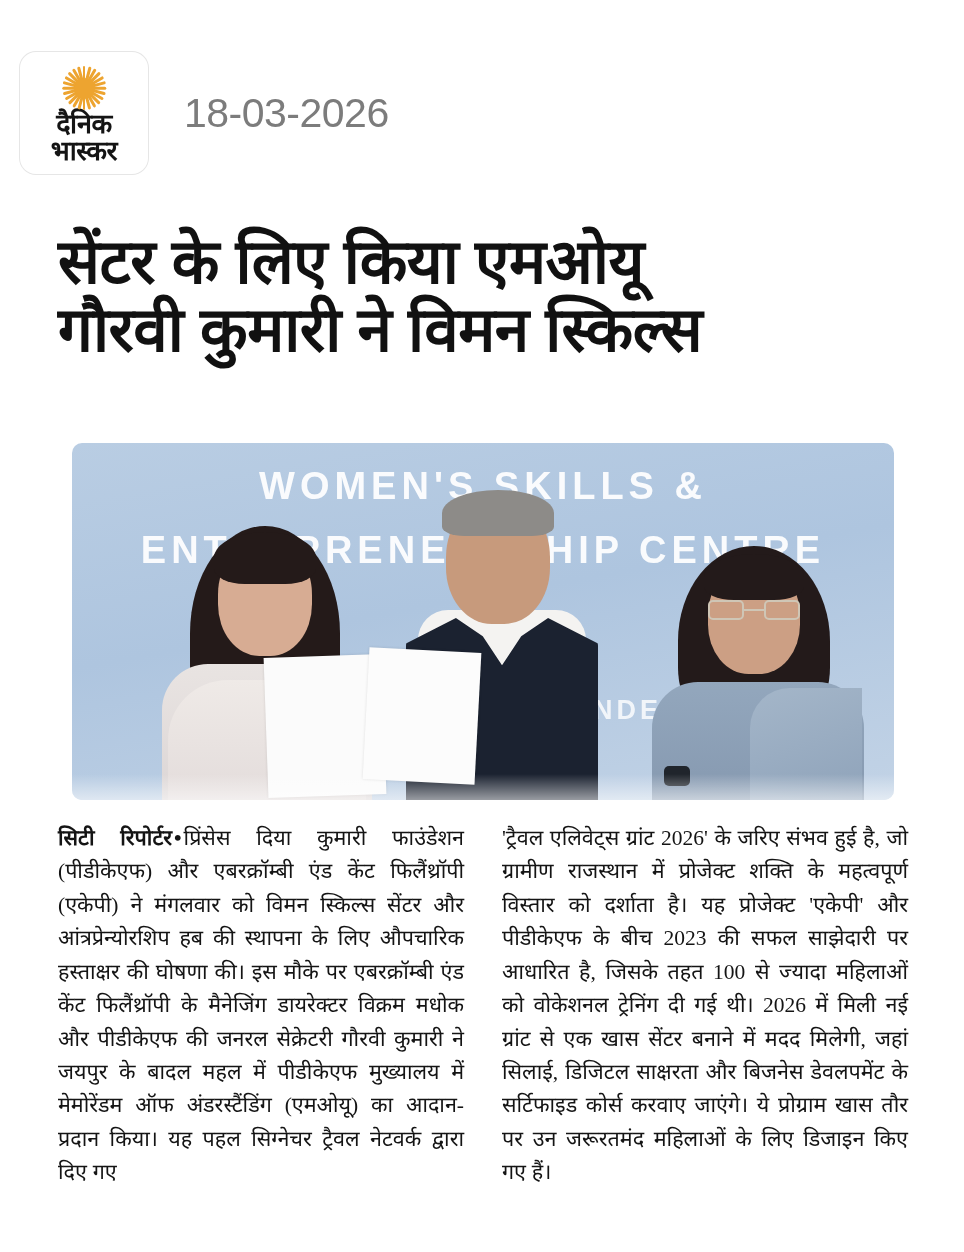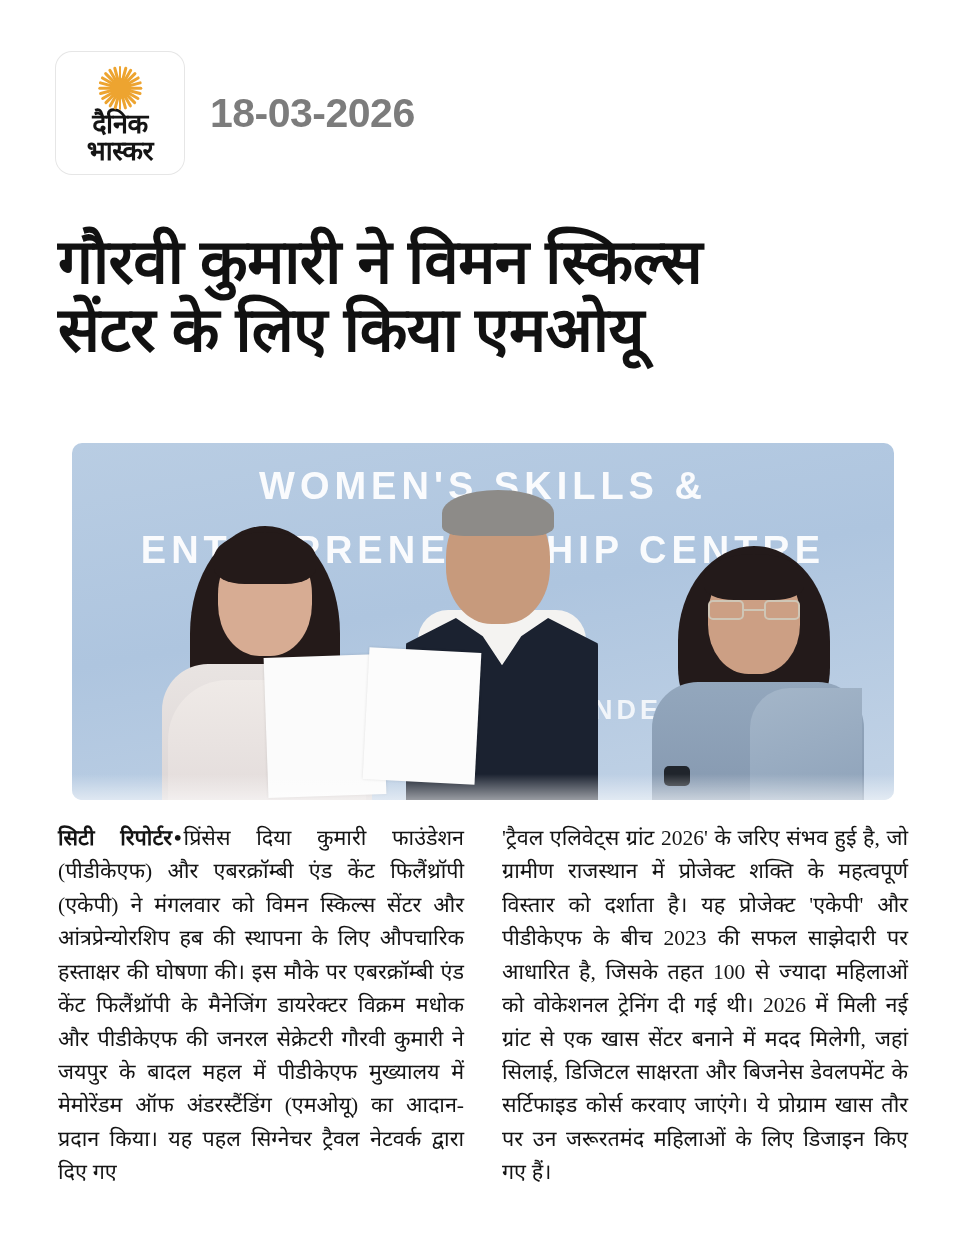--- a/index.html
+++ b/index.html
@@ -21,21 +21,21 @@
   }
 
   
   .masthead {
     position: absolute;
     left: 0; top: 48px;
     width: 964px;
     height: 130px;
     display: flex;
     align-items: center;
-    padding-left: 56px;
+    padding-left: 20px;
   }
 
   .logo-box {
     width: 128px;
     height: 122px;
     background: #ffffff;
     border-radius: 16px;
     box-shadow: 0 0 0 1px #e6e6e6;
     display: flex;
     flex-direction: column;
@@ -88,23 +88,23 @@
     font-weight: bold;
     color: #2a2a2a;
     margin-left: 42px;
     letter-spacing: 0.5px;
     white-space: nowrap;
   }
 
   .masthead-date {
     font-family: "Liberation Sans", "DejaVu Sans", sans-serif;
     font-size: 41px;
-    font-weight: bold;
+    font-weight: normal;
     color: #7c7c7c;
-    margin-left: 26px;
+    margin-left: 36px;
     letter-spacing: -0.5px;
     white-space: nowrap;
   }
 
   
   .headline {
     position: absolute;
     left: 58px; top: 230px;
     width: 860px;
   }
@@ -244,22 +244,22 @@
       <div class="logo-text">
         <span class="l1">दैनिक</span>
         <span class="l2">भास्कर</span>
       </div>
     </div>
 
     <div class="masthead-date">18-03-2026</div>
   </div>
 
   <div class="headline">
+    <div class="headline-line">सेंटर के लिए किया एमओयू</div>
     <div class="headline-line">गौरवी कुमारी ने विमन स्किल्स</div>
-    <div class="headline-line">सेंटर के लिए किया एमओयू</div>
   </div>
 
   <div class="photo">
 
     <div class="photo-banner">
       <div class="banner-line bl1">WOMEN'S SKILLS &amp;</div>
       <div class="banner-line bl2">ENTREPRENEURSHIP CENTRE</div>
       <div class="banner-line bl3">ING TAKING INDEPENDENT</div>
     </div>
 

